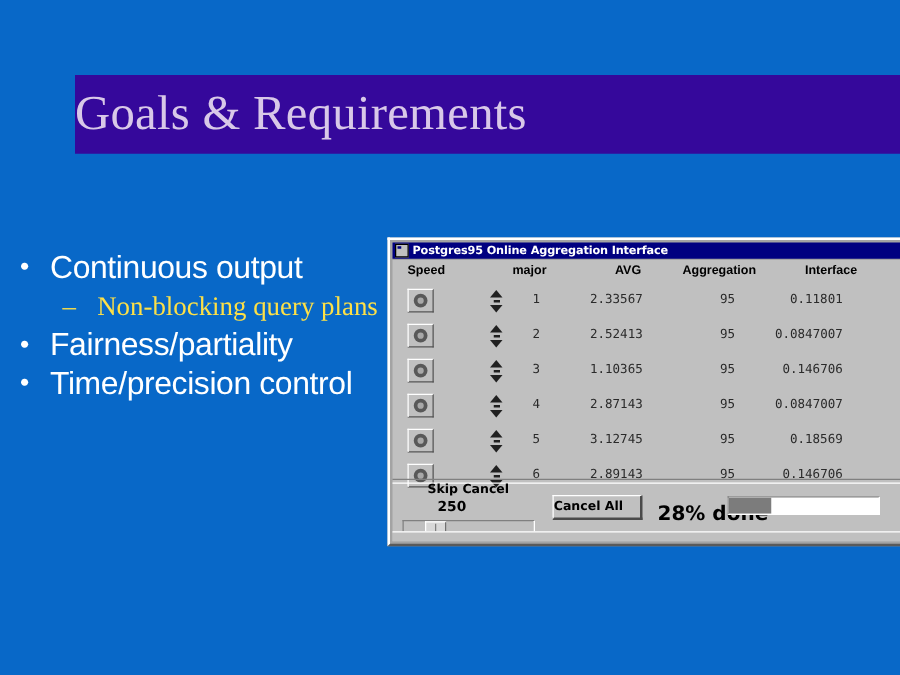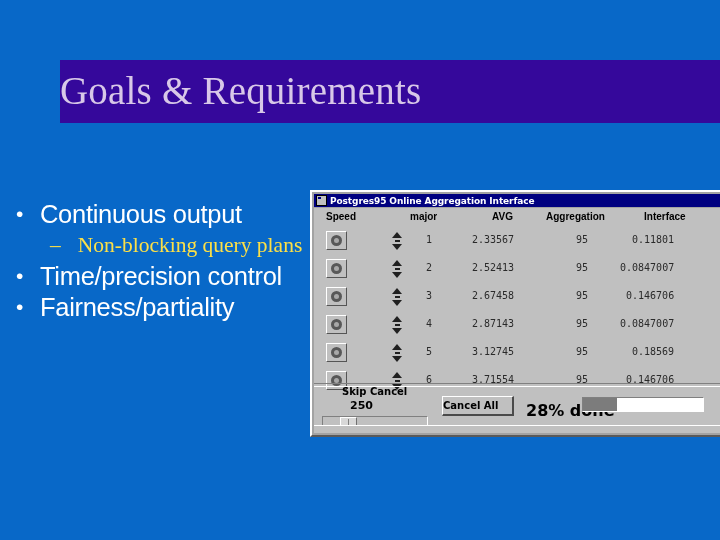--- a/index.html
+++ b/index.html
@@ -398,22 +398,22 @@
 
 <div class="slide">
 
   <div class="title-band">
     <div class="title-text">Goals &amp; Requirements</div>
   </div>
 
   <div class="body-col">
     <div class="b1">Continuous output</div>
     <div class="b2">Non-blocking query plans</div>
+    <div class="b1">Fairness/partiality</div>
     <div class="b1">Time/precision control</div>
-    <div class="b1">Fairness/partiality</div>
   </div>
 
   <div class="win">
 
     <div class="titlebar">
       <div class="tb-icon"></div>
       <div class="tb-title">Postgres95 Online Aggregation Interface</div>
       <div class="tb-btns">
         <div class="tb-btn">_</div>
         <div class="tb-btn">□</div>
@@ -463,21 +463,21 @@
 
         <div class="row">
           <div class="knob">
               <i></i>
             </div>
           <div class="spin">
               <u></u>
               <s></s>
             </div>
           <div class="cell" style="left:112px">3</div>
-          <div class="cell" style="left:158px">2.67458</div>
+          <div class="cell" style="left:158px">1.10365</div>
           <div class="cell" style="left:262px">95</div>
           <div class="cell" style="left:312px">0.146706</div>
         </div>
 
         <div class="row">
           <div class="knob">
               <i></i>
             </div>
           <div class="spin">
               <u></u>
@@ -505,21 +505,21 @@
 
         <div class="row">
           <div class="knob">
               <i></i>
             </div>
           <div class="spin">
               <u></u>
               <s></s>
             </div>
           <div class="cell" style="left:112px">6</div>
-          <div class="cell" style="left:158px">3.71554</div>
+          <div class="cell" style="left:158px">2.89143</div>
           <div class="cell" style="left:262px">95</div>
           <div class="cell" style="left:312px">0.146706</div>
         </div>
 
       </div>
 
       <div class="bottom">
         <div class="sep" style="top:0"></div>
 
         <div class="skip-label">Skip Cancel</div>

